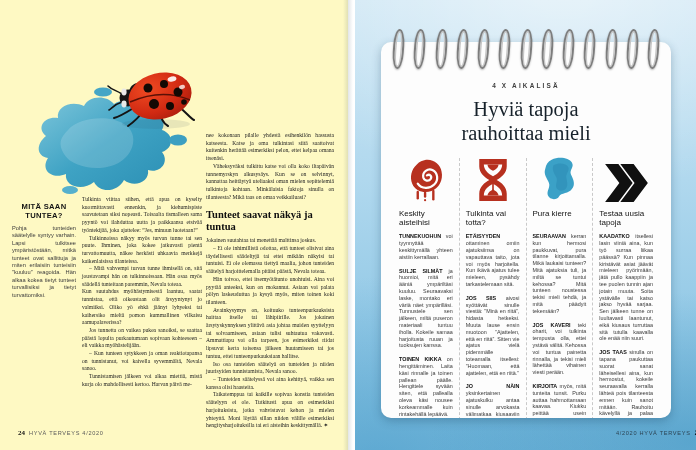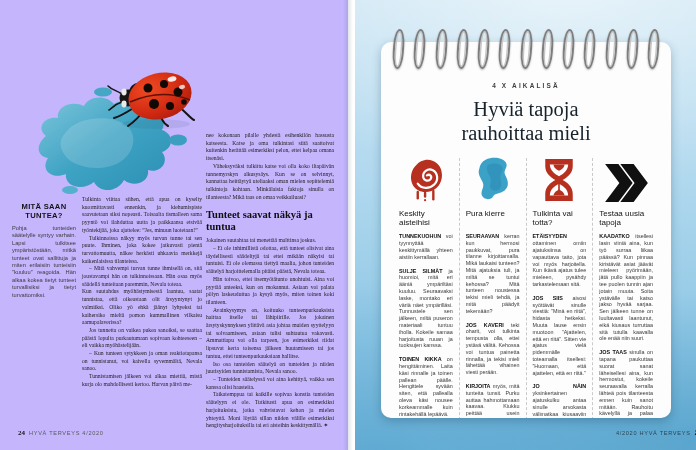--- a/index.html
+++ b/index.html
@@ -1,19 +1,19 @@
 <!DOCTYPE html>
 <html><head>
 <meta charset="utf-8">
 <style>
   html,body{margin:0;padding:0}
   .spread{position:relative;width:696px;height:450px;background:#ffffff;overflow:hidden;
           font-family:"Liberation Sans",sans-serif;color:#222}
   .page{position:absolute;top:0;height:450px}
-  .left{left:0;width:348px;background:#c4b5fd}
+  .left{left:0;width:348px;background:#fef9c3}
   .right{left:355px;width:380px;
     background:
       radial-gradient(ellipse 420px 240px at 88% 98%, rgba(55,143,190,.50), rgba(55,143,190,0) 62%),
       radial-gradient(ellipse 460px 280px at 6% 102%, rgba(62,150,198,.48), rgba(62,150,198,0) 65%),
       radial-gradient(ellipse 560px 360px at 55% -5%, rgba(255,255,255,.55), rgba(255,255,255,0) 60%),
       linear-gradient(180deg,#cde6f4 0%,#b0d8ee 40%,#93c9e6 72%,#7cbbdd 100%);}
   .seam{position:absolute;left:343px;top:0;width:10px;height:450px;z-index:6;
         background:linear-gradient(90deg,rgba(0,0,0,0),rgba(50,75,92,.14) 50%,rgba(0,0,0,0))}
 
   
@@ -161,50 +161,50 @@
             </svg>
           </div>
           <h4 class="tiphead">Keskity aisteihisi</h4>
           <p class="tip"><strong>TUNNEKUOHUN</strong> <span>voi tyynnyttää keskittymällä yhteen aistiin kerrallaan.</span></p>
           <p class="tip"><strong>SULJE SILMÄT</strong> <span>ja huomioi, mitä eri ääniä ympäriltäsi kuuluu. Seuraavaksi laske, montako eri väriä näet ympärilläsi. Tunnustele sen jälkeen, miltä puseron materiaali tuntuu iholla. Kokeile samaa harjoitusta ruuan ja tuoksujen kanssa.</span></p>
           <p class="tip"><strong>TOINEN KIKKA</strong> <span>on hengittäminen. Laita käsi rinnalle ja toinen pallean päälle. Hengittele syvään siten, että pallealla oleva käsi nousee korkeammalle kuin rintakehällä lepäävä.</span></p>
         </div>
 
         <div class="tipcol">
           <div class="iconbox">
-            <svg width="38" height="46" viewBox="0 0 40 50">
-              <path fill="#3ba1c7" d="M12,4 C20,0 31,2 34,7 C37,12 31,15 33,20 C36,26 38,31 34,36 C31,41 22,40 20,44 C18,48 10,48 8,43 C6,38 11,34 9,29 C7,24 3,20 5,14 C6,9 8,6 12,4 Z"></path>
-              <path fill="#19719a" opacity=".25" d="M14,10 C20,7 28,8 30,12 C32,16 27,19 28,24 C29,29 30,33 27,36 C24,39 18,38 17,34 C16,30 19,27 17,23 C15,19 12,15 14,10 Z"></path>
-            </svg>
-          </div>
-          <h4 class="tiphead">Pura kierre</h4>
-          <p class="tip"><strong>SEURAAVAN</strong> <span>kerran kun hermosi paukkuvat, pura tilanne kirjoittamalla. Mikä laukaisi tunteen? Mitä ajatuksia tuli, ja miltä se tuntui kehossa? Mitä tunteen noustessa tekisi mieli tehdä, ja mitä päädyit tekemään?</span></p>
-          <p class="tip"><strong>JOS KAVERI</strong> <span>teki oharit, voi tulkinta tempusta olla, ettei ystävä välitä. Kehossa voi tuntua painetta rinnalla, ja tekisi mieli lähettää vihainen viesti perään.</span></p>
-          <p class="tip"><strong>KIRJOITA</strong> <span>myös, mitä tunteita tunsit. Purku auttaa hahmottamaan kaavaa. Kiukku peittää usein taakseen häpeää, pelkoa tai syyllisyyttä.</span></p>
-        </div>
-
-        <div class="tipcol">
-          <div class="iconbox">
             <svg width="34" height="44" viewBox="0 0 36 48">
               <path fill="#b7301f" d="M3,1 H33 V9 C33,17 27,21 22,24 C27,27 33,31 33,39 V47 H3 V39 C3,31 9,27 14,24 C9,21 3,17 3,9 Z"></path>
               <path fill="#fdfdfd" d="M8,7 H28 C28,13 23,17 18,20 C13,17 8,13 8,7 Z"></path>
               <path fill="#b7301f" d="M12,7 H24 C24,10 21,12.5 18,14 C15,12.5 12,10 12,7 Z"></path>
               <path fill="#fdfdfd" d="M18,28 C23,31 28,34 28,41 H8 C8,34 13,31 18,28 Z"></path>
               <path fill="#b7301f" d="M18,34 C21,36 24,38 24,41 H12 C12,38 15,36 18,34 Z"></path>
               <rect x="17.1" y="24" width="1.8" height="12" fill="#b7301f"></rect>
             </svg>
           </div>
           <h4 class="tiphead">Tulkinta vai totta?</h4>
           <p class="tip"><strong>ETÄISYYDEN</strong> <span>ottaminen omiin ajatuksiinsa on vapauttava taito, jota voi myös harjoitella. Kun ikävä ajatus tulee mieleen, pysähdy tarkastelemaan sitä.</span></p>
           <p class="tip"><strong>JOS SIIS</strong> <span>aivosi syöttävät sinulle viestiä: ”Minä en riitä”, hidasta hetkeksi. Muuta lause ensin muotoon ”Ajattelen, että en riitä”. Sitten vie ajatus vielä pidemmälle toteamalla itsellesi: ”Huomaan, että ajattelen, että en riitä.”</span></p>
           <p class="tip"><strong>JO NÄIN</strong> <span>yksinkertainen ajatuskulku antaa sinulle arvokasta välimatkaa kiusaaviin ajatuksiin. Se voi riittää tasoittamaan tunteenpurkauksen.</span></p>
         </div>
 
         <div class="tipcol">
           <div class="iconbox">
+            <svg width="38" height="46" viewBox="0 0 40 50">
+              <path fill="#3ba1c7" d="M12,4 C20,0 31,2 34,7 C37,12 31,15 33,20 C36,26 38,31 34,36 C31,41 22,40 20,44 C18,48 10,48 8,43 C6,38 11,34 9,29 C7,24 3,20 5,14 C6,9 8,6 12,4 Z"></path>
+              <path fill="#19719a" opacity=".25" d="M14,10 C20,7 28,8 30,12 C32,16 27,19 28,24 C29,29 30,33 27,36 C24,39 18,38 17,34 C16,30 19,27 17,23 C15,19 12,15 14,10 Z"></path>
+            </svg>
+          </div>
+          <h4 class="tiphead">Pura kierre</h4>
+          <p class="tip"><strong>SEURAAVAN</strong> <span>kerran kun hermosi paukkuvat, pura tilanne kirjoittamalla. Mikä laukaisi tunteen? Mitä ajatuksia tuli, ja miltä se tuntui kehossa? Mitä tunteen noustessa tekisi mieli tehdä, ja mitä päädyit tekemään?</span></p>
+          <p class="tip"><strong>JOS KAVERI</strong> <span>teki oharit, voi tulkinta tempusta olla, ettei ystävä välitä. Kehossa voi tuntua painetta rinnalla, ja tekisi mieli lähettää vihainen viesti perään.</span></p>
+          <p class="tip"><strong>KIRJOITA</strong> <span>myös, mitä tunteita tunsit. Purku auttaa hahmottamaan kaavaa. Kiukku peittää usein taakseen häpeää, pelkoa tai syyllisyyttä.</span></p>
+        </div>
+
+        <div class="tipcol">
+          <div class="iconbox">
             <svg width="44" height="38" viewBox="0 0 46 40">
               <path fill="#101010" d="M1,0 H15 L30,20 L15,40 H1 L16,20 Z"></path>
               <path fill="#101010" d="M17,0 H31 L46,20 L31,40 H17 L32,20 Z"></path>
             </svg>
           </div>
           <h4 class="tiphead">Testaa uusia tapoja</h4>
           <p class="tip"><strong>KAADATKO</strong> <span>itsellesi lasin viiniä aina, kun työ surraa liikaa päässä? Kun pinnaa kiristävät asiat jäävät mieleen pyörimään, jätä pullo kaappiin ja tee puolen tunnin ajan jotain muuta. Soita ystävälle tai katso jakso hyvää sarjaa. Sen jälkeen tunne on luultavasti laantunut, eikä kiusaus turruttaa sitä tutulla kaavalla ole enää niin suuri.</span></p>
           <p class="tip"><strong>JOS TAAS</strong> <span>sinulla on tapana paukuttaa suorat sanat läheisellesi aina, kun hermostut, kokeile seuraavalla kerralla lähteä pois tilanteesta ennen kuin sanot mitään. Rauhoitu kävelyllä ja palaa sitten asiaan.</span></p>
         </div>
 

